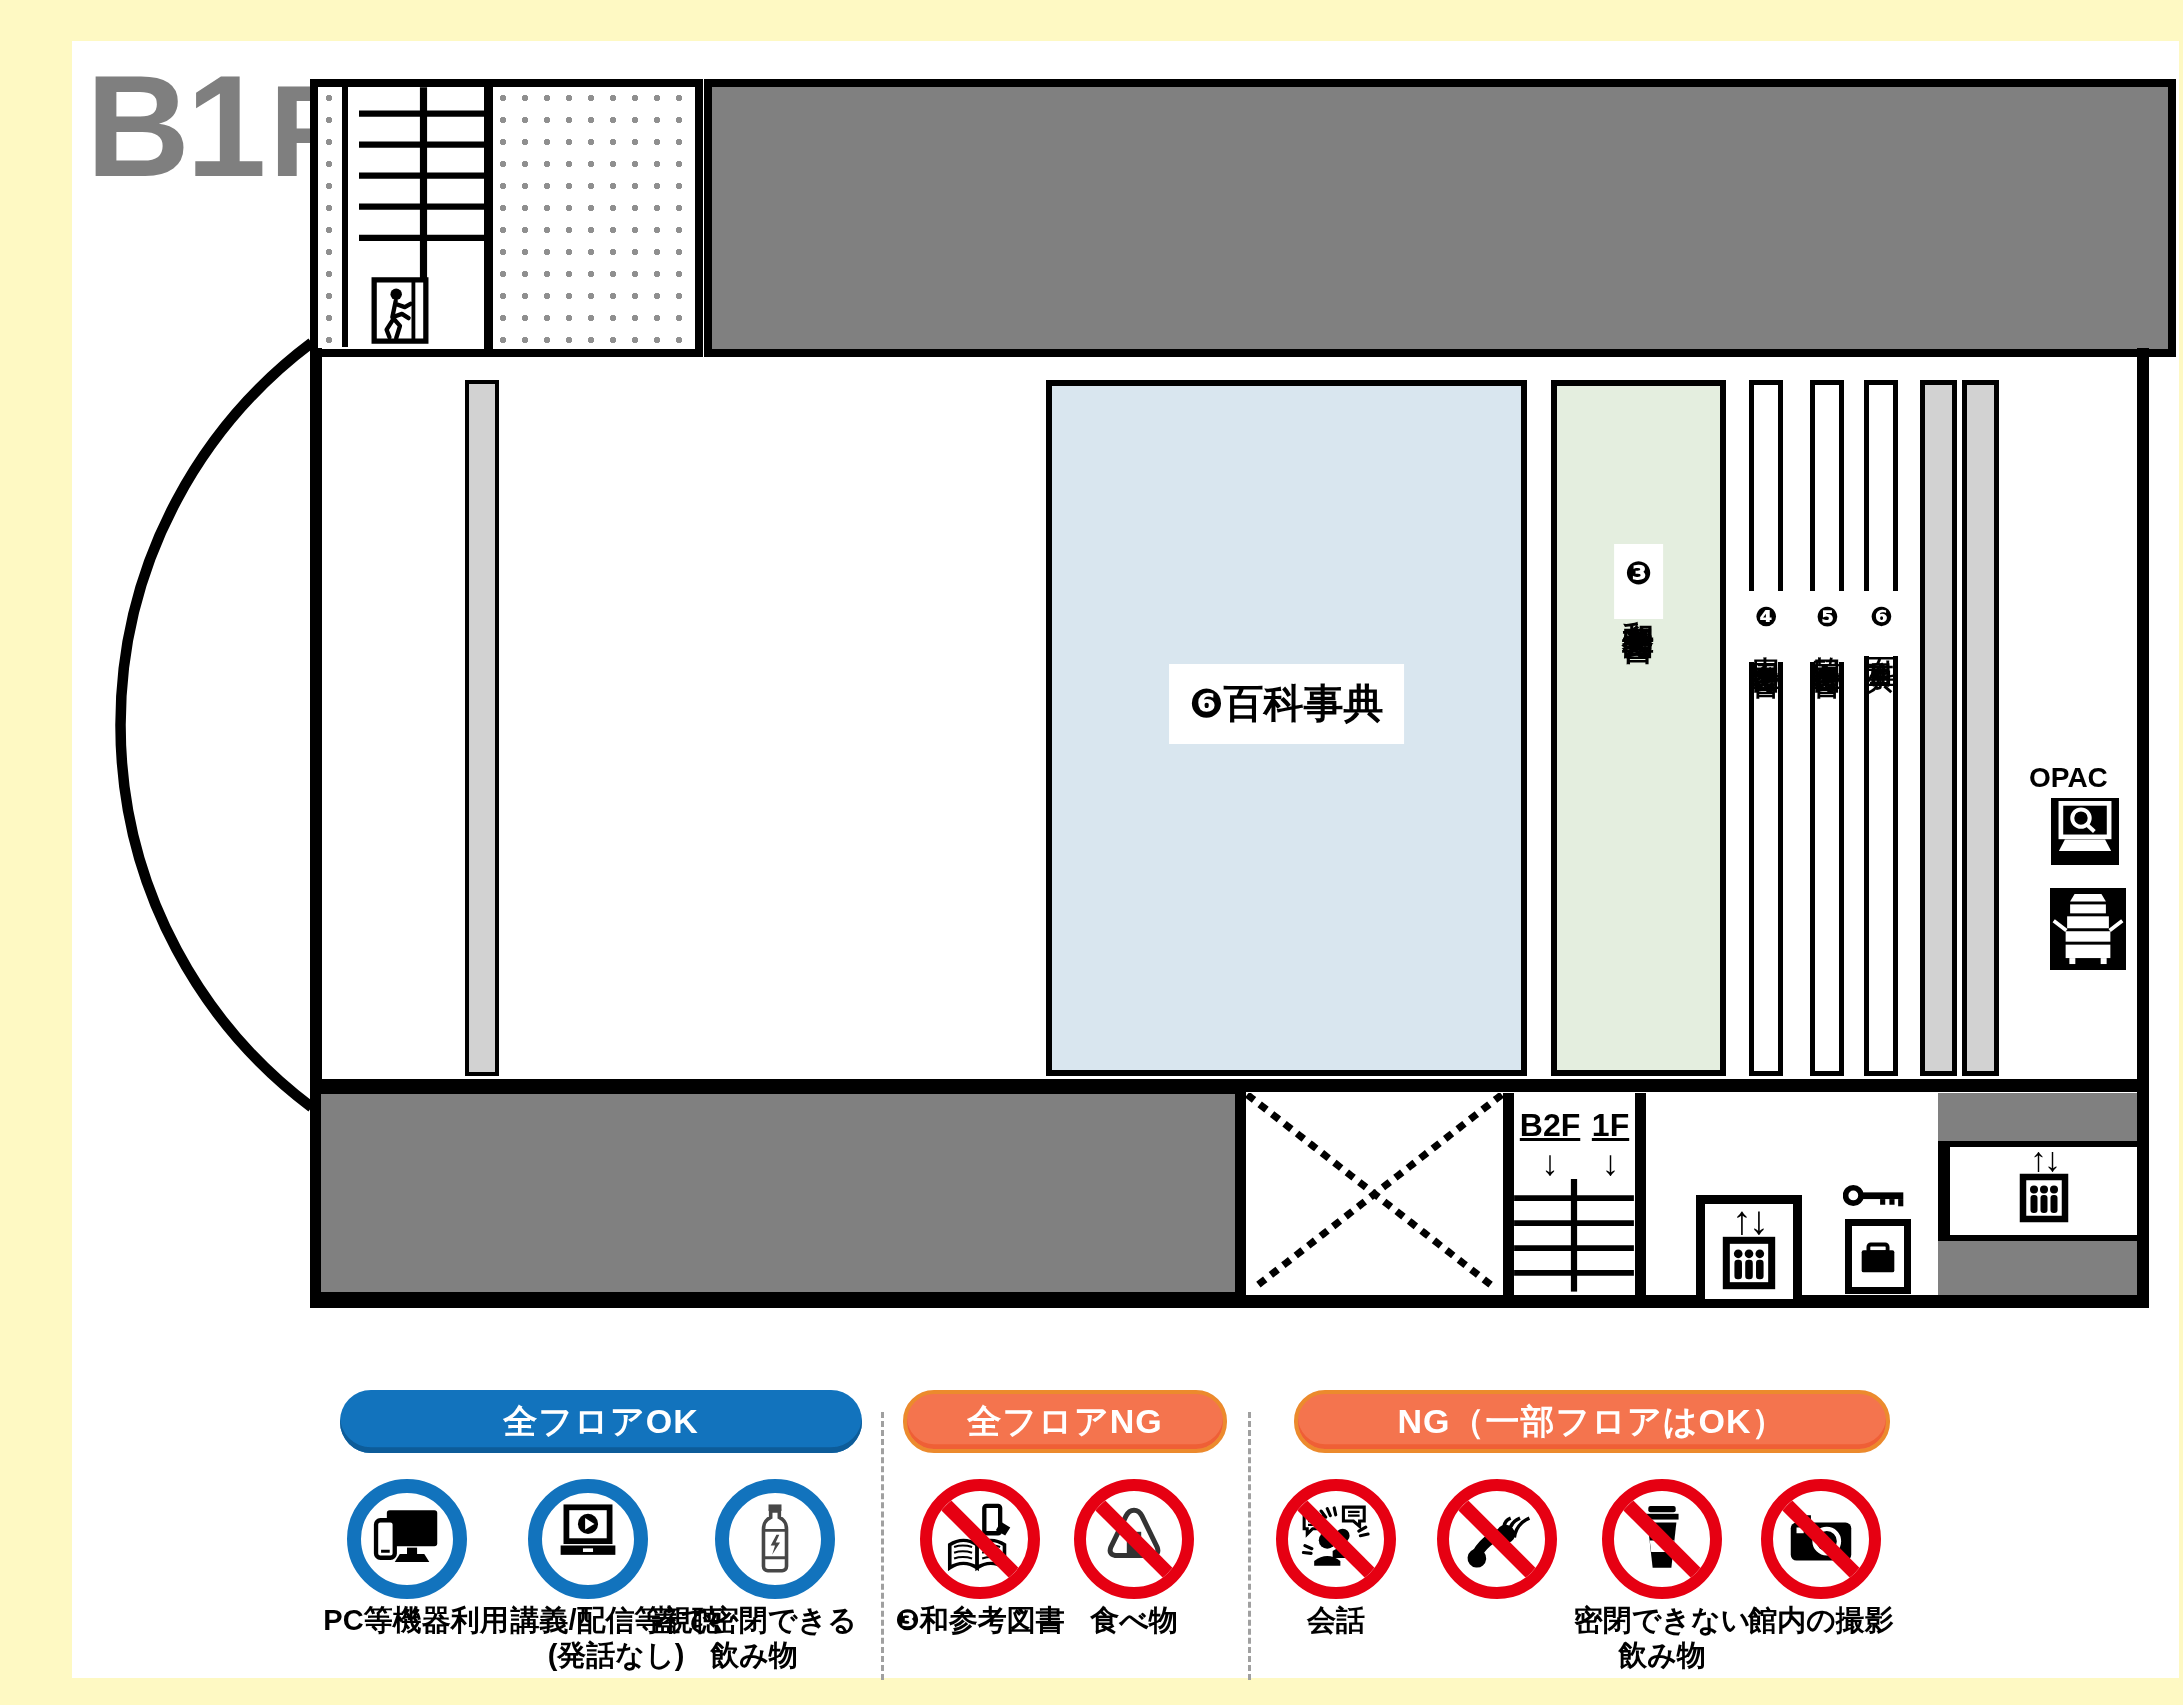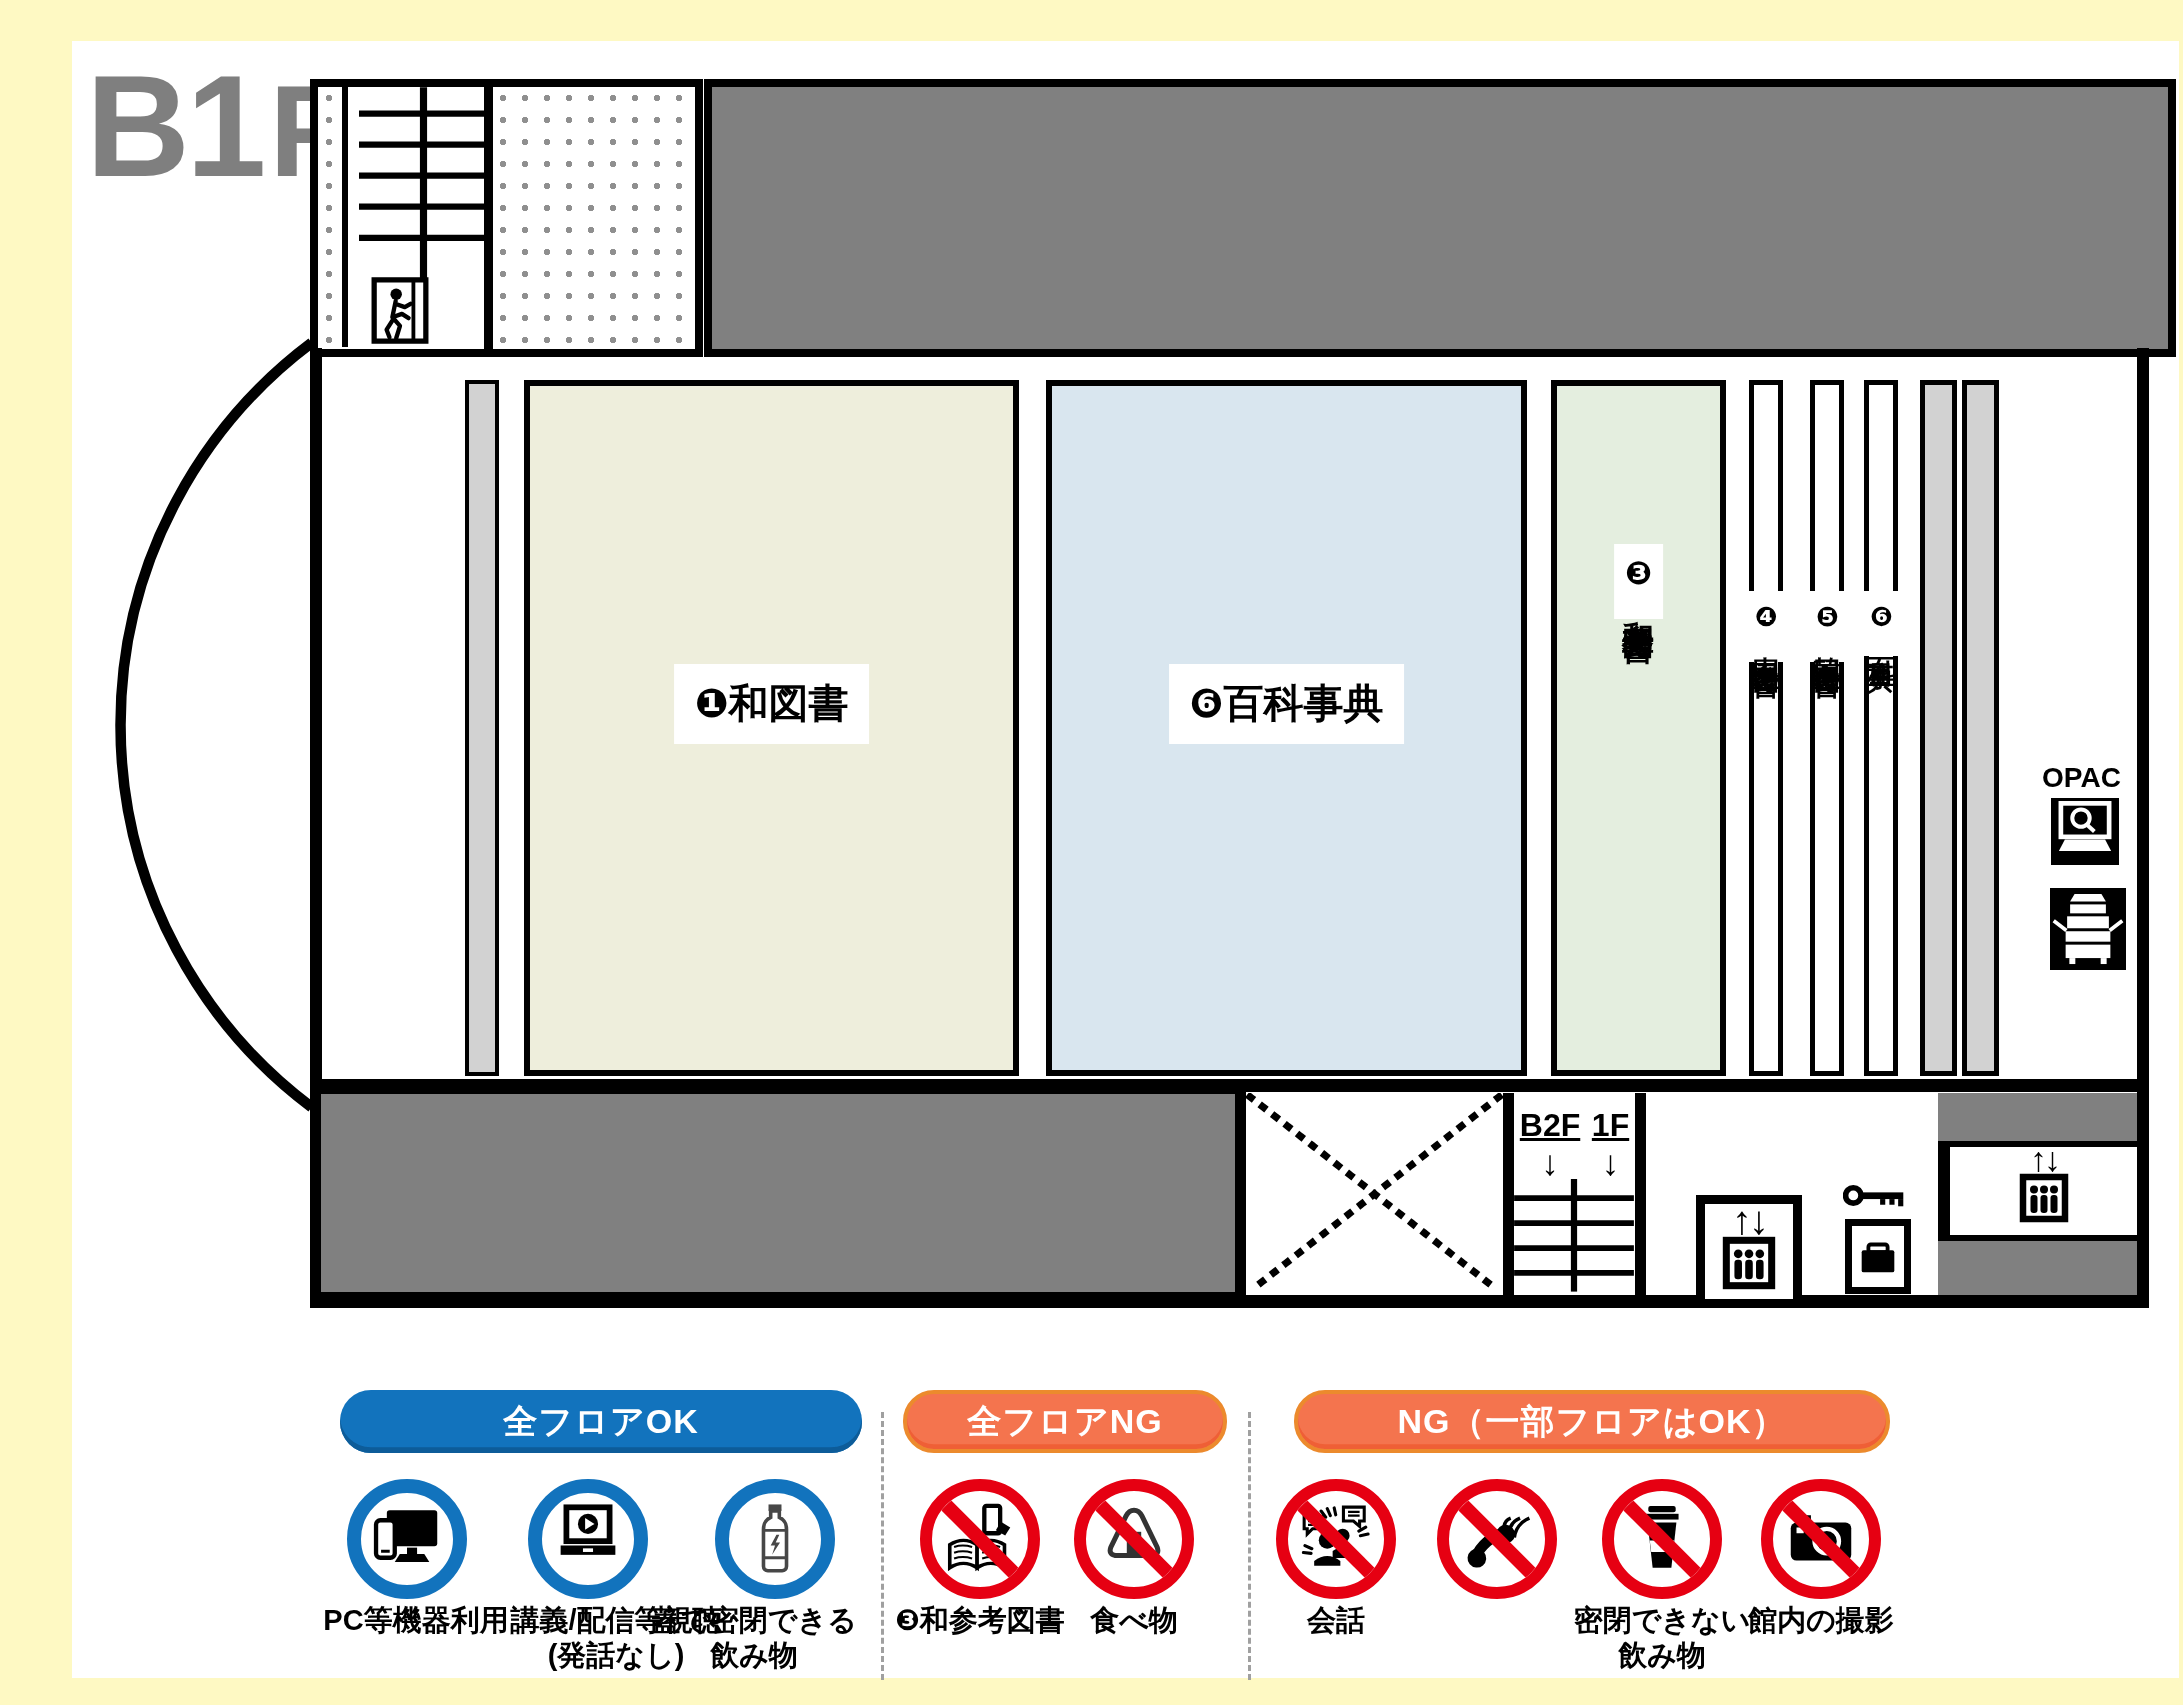--- a/index.html
+++ b/index.html
@@ -43,21 +43,21 @@
   .gr1{left:1920px;} .gr2{left:1962px;}
   .hlabel{position:absolute;left:50%;top:278px;transform:translateX(-50%);background:#fff;
           padding:12.4px 21px;font-size:40px;font-weight:900;white-space:nowrap;color:#000;}
   .vlabel{position:absolute;left:50%;transform:translateX(-50%);background:#fff;color:#000;
           writing-mode:vertical-rl;text-orientation:upright;font-weight:800;letter-spacing:2.9px;
           padding:9.6px 2.9px;white-space:nowrap;}
   .blk3 .vlabel{top:158px;font-size:32px;}
   .shelf .vlabel{top:206px;font-size:27px;}
 
   
-  .opac-t{left:2029px;top:762px;width:105px;text-align:center;font-size:28px;font-weight:800;color:#000;}
+  .opac-t{left:2029px;top:762px;width:105px;text-align:left;font-size:28px;font-weight:800;color:#000;}
   .opac-i{left:2051px;top:798px;width:68px;height:67px;background:#000;}
   .copier-i{left:2050px;top:888px;width:76px;height:82px;background:#000;}
 
   
   .gray-bl{left:310px;top:1083px;width:936px;height:220px;background:#808080;border:11.5px solid #000;}
   .esc{left:1246px;top:1093px;width:257px;height:202px;}
   .stairwell{left:1503px;top:1093px;width:143px;height:215px;border-left:11.5px solid #000;border-right:11.5px solid #000;}
   .dest-row{position:absolute;left:0;top:14.4px;width:100%;display:flex;justify-content:space-around;}
   .dest{display:flex;flex-direction:column;align-items:center;color:#000;}
   .dest .t{font-size:32px;font-weight:800;text-decoration:underline;}
@@ -129,23 +129,20 @@
   <div class="abs wall w-right"></div>
   <div class="abs wall w-roombottom"></div>
   <div class="abs wall w-floorbottom"></div>
   <div class="abs wall w-midright"></div>
   <svg class="abs arc" width="215" height="790" viewBox="0 0 450 1650">
     <path d="M 422 25 A 1000 1000 0 0 0 422 1625" fill="none" stroke="#000" stroke-width="22"></path>
   </svg>
 
   <div class="abs strip-gl"></div>
 
-  <div class="abs blk blk1">
-    <div class="hlabel">❶和図書</div>
-  </div>
   <div class="abs blk blk2">
     <div class="hlabel">❻百科事典</div>
   </div>
   <div class="abs blk blk3">
     <div class="vlabel">❸和参考図書</div>
   </div>
 
   <div class="abs shelf sh4">
     <div class="vlabel">❹中国参考図書</div>
   </div>

